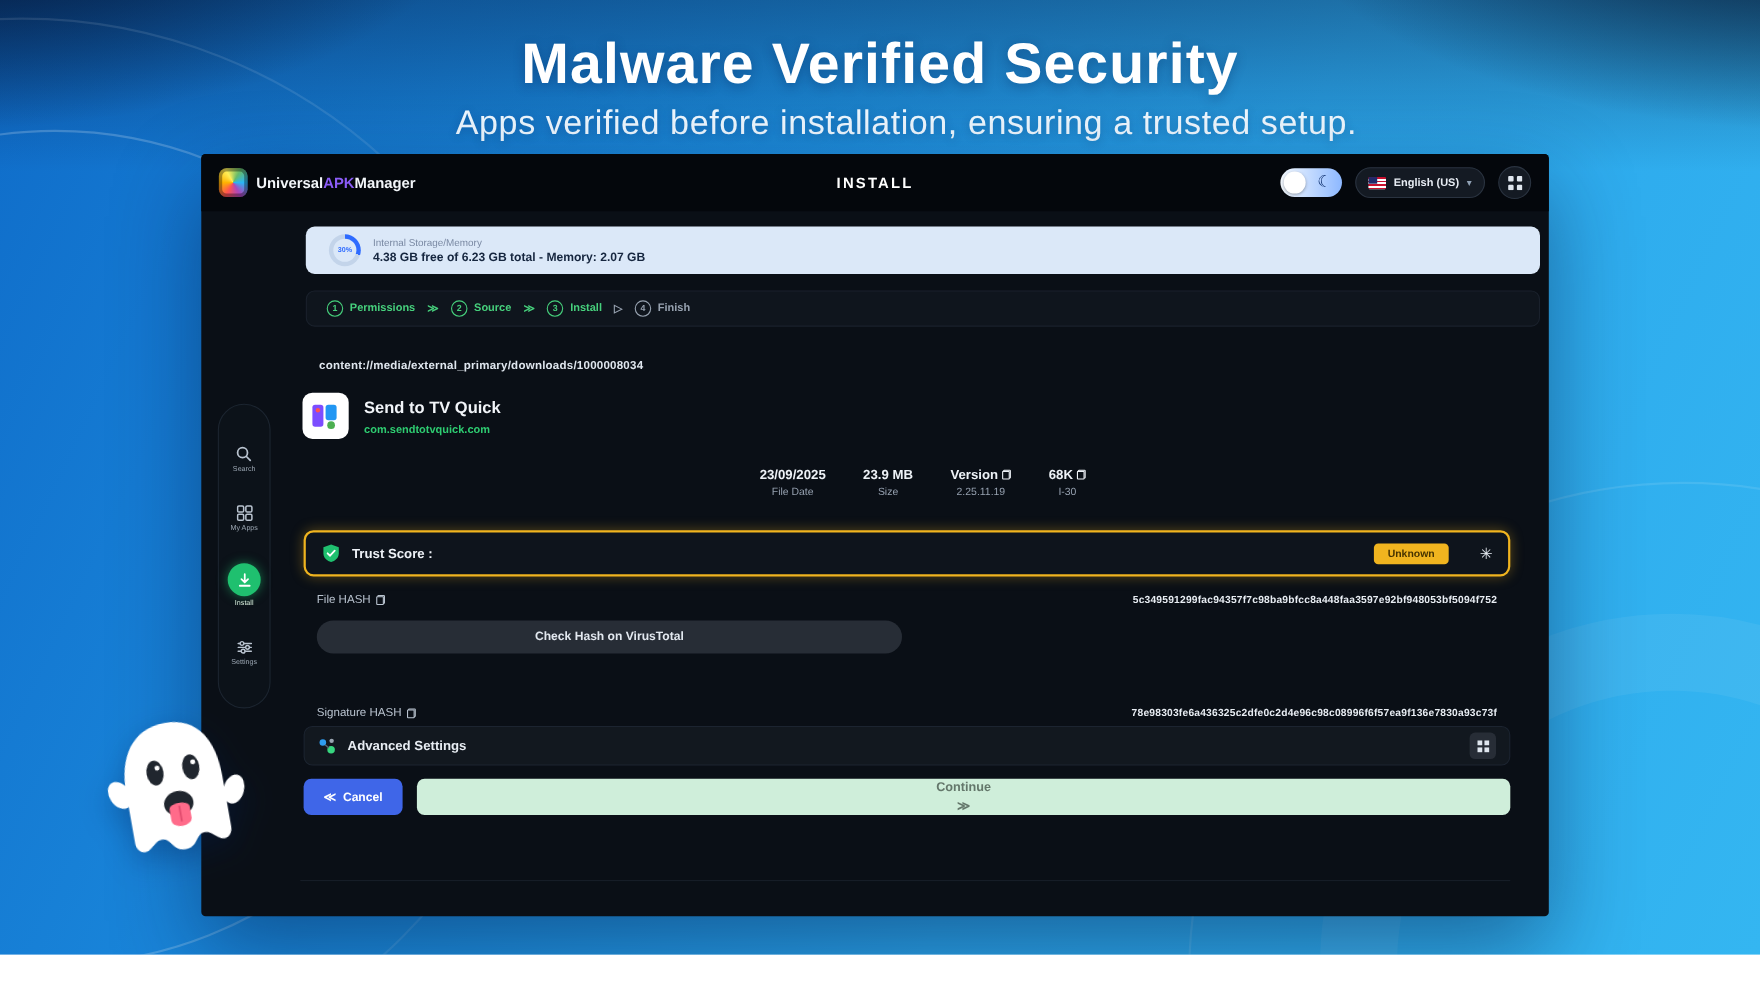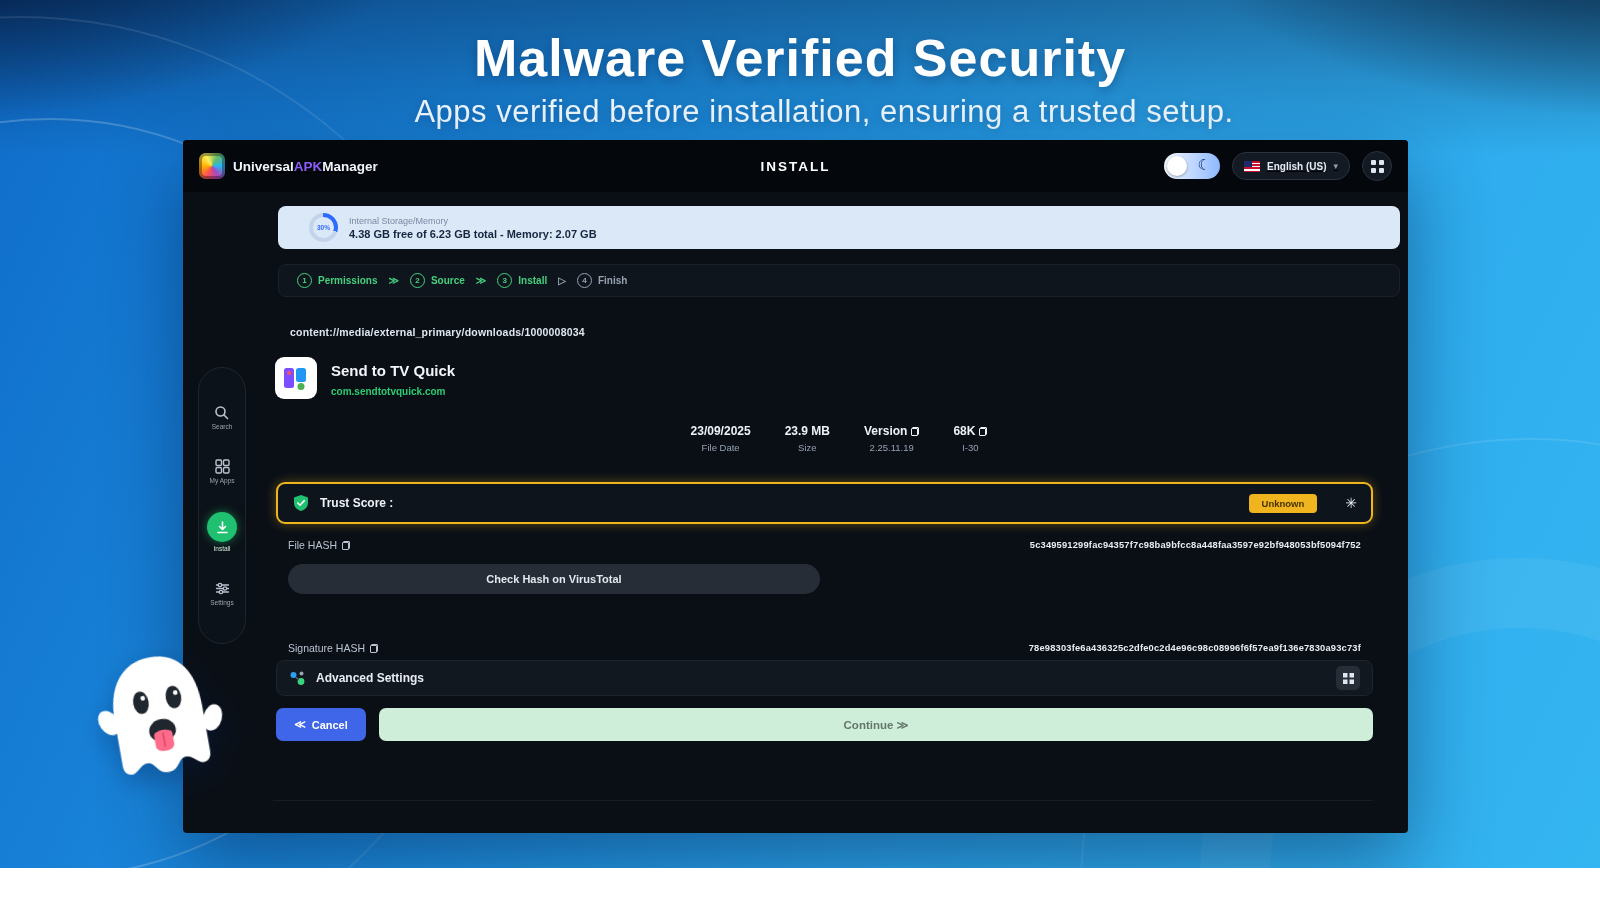--- a/index.html
+++ b/index.html
@@ -20,21 +20,21 @@
   .hero-title{ position:absolute; top:28px; left:0; width:100%; text-align:center;
     font-size:52px; font-weight:bold; color:#ffffff; letter-spacing:1px;
     text-shadow:0 3px 10px rgba(0,35,85,.35); }
   .hero-sub{ position:absolute; top:94px; left:0; width:100%; text-align:center;
     font-size:31px; color:#eef8ff; letter-spacing:.5px; text-shadow:0 2px 8px rgba(0,35,85,.25);margin-left:24px; }
 
   
   .win{ position:absolute; left:183px; top:140px; width:1225px; height:693px;
     background:#0a0f16; border-radius:4px; box-shadow:0 30px 80px rgba(0,20,60,.45); }
   .topbar{ position:absolute; left:0; top:0; right:0; height:52px; background:#04070c;
-    display:flex; align-items:center; padding:0 16px; border-radius:4px 4px 0 0;text-decoration:underline; }
+    display:flex; align-items:center; padding:0 16px; border-radius:4px 4px 0 0; }
   .brand{ display:flex; align-items:center; gap:8px; }
   .logo{ width:26px; height:26px; border-radius:7px;
     background:conic-gradient(from 210deg,#ff5252,#ffb300,#ffee58,#66bb6a,#29b6f6,#ab47bc,#ff5252);
     box-shadow:inset 0 0 0 3px rgba(0,0,0,.35); }
   .brand-txt{ font-size:13.5px; font-weight:bold; color:#f2f5f9; }
   .brand-mid{ color:#8b5cf6; }
   .win-title{ position:absolute; left:50%; top:50%; transform:translate(-50%,-50%);
     font-size:13.5px; font-weight:bold; letter-spacing:2px; color:#ffffff; }
   .top-right{ margin-left:auto; display:flex; align-items:center; gap:12px; }
   .toggle{ position:relative; width:56px; height:26px; border-radius:13px;
@@ -47,21 +47,21 @@
   .flag{ position:relative; width:16px; height:11px; border-radius:1px; overflow:hidden;
     background:repeating-linear-gradient(180deg,#c8102e 0 1.6px,#ffffff 1.6px 3.2px); }
   .flag::after{ content:""; position:absolute; left:0; top:0; width:8px; height:6px; background:#1f2a6b; }
   .lang-txt{ font-size:10px; color:#e7ecf3; font-weight:bold; }
   .caret{ font-size:9px; color:#8fa0b3; }
   .menu-btn{ width:30px; height:30px; border-radius:50%; background:#141a23; border:1px solid #2a3340;
     display:grid; place-items:center; }
 
   
   .storage{ position:absolute; left:95px; top:66px; width:1122px; height:43px; background:#dbe8f8;
-    border-radius:8px; display:flex; align-items:center; gap:11px; padding:0 31px; }
+    border-radius:8px; display:flex; align-items:center; gap:11px; padding:0 21px; }
   .ringp{ width:29px; height:29px; border-radius:50%;
     background:conic-gradient(#2e6bff 0 108deg,#c3d4ea 108deg 360deg); display:grid; place-items:center; }
   .ringp-in{ width:21px; height:21px; border-radius:50%; background:#dbe8f8; display:grid; place-items:center;
     font-size:6.5px; font-weight:bold; color:#2e6bff; }
   .st-l1{ font-size:9px; color:#7a89a3; }
   .st-l2{ font-size:11px; font-weight:bold; color:#16263f; margin-top:2px; }
 
   
   .stepper{ position:absolute; left:95px; top:124px; width:1122px; height:33px; background:#0f151d;
     border:1px solid #1a212c; border-radius:8px; display:flex; align-items:center; gap:11px; padding:0 18px; }
@@ -112,21 +112,21 @@
     border:1px solid #1c2430; border-radius:8px; display:flex; align-items:center; gap:10px; padding:0 12px; cursor:pointer; }
   .adv-label{ font-size:12px; font-weight:bold; color:#e8edf3; }
   .adv-exp{ margin-left:auto; width:24px; height:24px; border-radius:5px; background:#272d36;
     display:grid; place-items:center; cursor:pointer; }
 
   .btn-cancel{ position:absolute; left:93px; top:568px; width:90px; height:33px; border-radius:7px;
     background:#3f66e8; color:#ffffff; font-size:11px; font-weight:bold;
     display:flex; align-items:center; justify-content:center; gap:6px; cursor:pointer; }
   .btn-continue{ position:absolute; left:196px; top:568px; width:994px; height:33px; border-radius:7px;
     background:#cfeeda; color:#64776b; font-size:11.5px; font-weight:bold;
-    display:flex; align-items:center; justify-content:center; gap:3px; cursor:pointer; }
+    display:flex; align-items:center; justify-content:center; gap:3px; cursor:pointer;flex-direction:column; }
   .divider{ position:absolute; left:90px; top:660px; width:1100px; height:1px; background:#161d27; }
 
   
   .sidebar{ position:absolute; left:15px; top:227px; width:48px; height:277px; border-radius:24px;
     background:#0c1219; border:1px solid #1c2530; display:flex; flex-direction:column;
     align-items:center; justify-content:space-evenly; padding:8px 0; }
   .sb-item{ display:flex; flex-direction:column; align-items:center; gap:3px; color:#9aa5b1; cursor:pointer; }
   .sb-label{ font-size:6.5px; }
   .sb-active-circle{ width:30px; height:30px; border-radius:50%; background:#1fc06f; display:grid;
     place-items:center; box-shadow:0 0 10px rgba(31,192,111,.55); }

